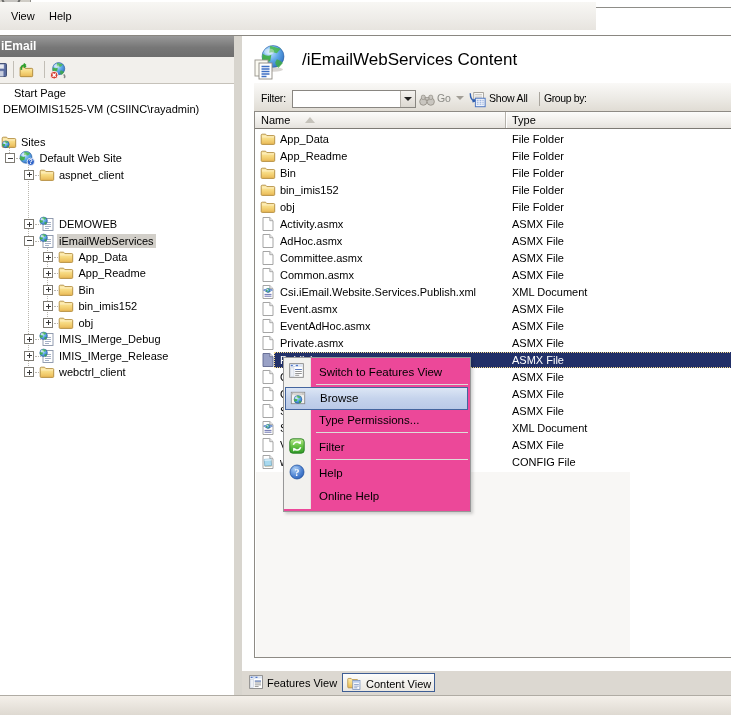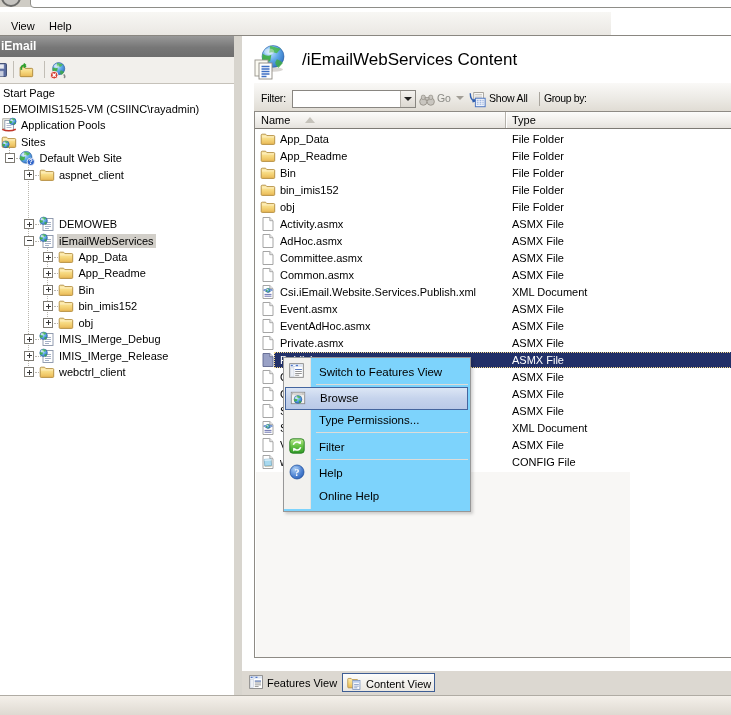--- a/index.html
+++ b/index.html
@@ -3,21 +3,21 @@
 <meta charset="utf-8">
 <style>
   html,body{margin:0;padding:0;}
   body{width:731px;height:715px;overflow:hidden;font-family:"Liberation Sans",sans-serif;font-size:11px;color:#000;background:#fff;}
   #canvas{position:relative;width:731px;height:715px;overflow:hidden;background:#fff;}
   .abs{position:absolute;}
   
   #top-sliver{left:0;top:0;width:731px;height:7px;background:#cfccc5;}
   #addr-bar{left:30px;top:-6px;width:705px;height:12px;background:#fff;border:1px solid #8e8d88;border-radius:0 0 0 4px;}
   #back-circle{left:1px;top:-13px;width:16px;height:16px;border-radius:50%;background:#c6c4c0;border:2px solid #6a6a68;}
-  #menubar{left:0;top:12px;width:596px;height:28px;background:linear-gradient(#f8f7f4,#eeece8 60%,#e7e4df);padding-left:15px;}
+  #menubar{left:0;top:2px;width:596px;height:28px;background:linear-gradient(#f8f7f4,#eeece8 60%,#e7e4df);}
   .menu-item{top:5px;height:18px;line-height:18px;padding:0 4px;}
   #hline35{left:0;top:35px;width:731px;height:1px;background:#8a8781;}
   
   #conn-header{left:0;top:36px;width:234px;height:21px;background:linear-gradient(#999,#777 55%,#6e6e6e);color:#fff;font-weight:bold;font-size:12px;line-height:21px;}
   #conn-header span{position:absolute;left:1px;top:0;}
   #conn-toolbar{left:0;top:57px;width:234px;height:26px;background:#f2f0ec;border-bottom:1px solid #c6c2ba;}
   .tb-sep{position:absolute;top:4px;width:1px;height:17px;background:#c2beb6;}
   #tree-panel{left:0;top:84px;width:234px;height:610px;background:#fff;border-right:1px solid #9b978f;overflow:hidden;}
   .tree-row{position:absolute;height:16px;left:0;width:234px;}
   .tree-label{position:absolute;top:1px;height:14px;line-height:14px;padding:0 2px;}
@@ -50,21 +50,21 @@
   #hdr-div{position:absolute;left:250px;top:0;width:1px;height:16px;background:#b4b1aa;border-right:1px solid #fff;}
   #sort-arrow{position:absolute;left:50px;top:5px;width:0;height:0;border-left:5px solid transparent;border-right:5px solid transparent;border-bottom:6px solid #c5c2ba;}
   #below-rows{position:absolute;left:1px;top:359.5px;width:374px;height:185px;background:#f8f7f5;}
   .lrow{position:absolute;left:0;width:477px;height:17px;}
   .licon{position:absolute;left:5px;top:0;width:16px;height:16px;}
   .lname{position:absolute;left:25px;top:2px;height:13px;line-height:13px;white-space:pre;}
   .ltype{position:absolute;left:257px;top:2px;height:13px;line-height:13px;white-space:pre;}
   .lrow.sel .selbg{position:absolute;left:19px;top:0;width:458px;height:16px;background:#223068;outline:1px dotted #f3d98b;outline-offset:-1px;}
   .lrow.sel .lname,.lrow.sel .ltype{color:#fff;}
   
-  #ctx-menu{left:283px;top:357px;width:186px;height:153px;background:#7dd3fc;border:1px solid #979797;box-shadow:2px 2px 3px rgba(0,0,0,0.18);}
+  #ctx-menu{left:283px;top:357px;width:186px;height:153px;background:#ec4899;border:1px solid #979797;box-shadow:2px 2px 3px rgba(0,0,0,0.18);}
   #ctx-gutter{position:absolute;left:0;top:0;width:26px;height:151px;background:#f2f1ee;border-right:1px solid #e6e4e0;}
   .mi{position:absolute;left:1px;width:183px;height:23px;}
   .mi .mlabel{position:absolute;left:34px;top:5px;height:14px;line-height:14px;font-size:11.5px;white-space:pre;}
   .mi .micon{position:absolute;left:4px;top:3px;width:16px;height:16px;}
   .mi.hl{height:21px;border:1px solid #44659e;width:181px;background:linear-gradient(#dce6f5,#c5d3ec 50%,#b9c9e7);}
   .mi.hl .mlabel{top:3px;}
   .mi.hl .micon{top:2px;}
   .msep{position:absolute;left:32px;width:152px;height:1px;background:#dedcd8;}
   
   #tab-band{left:242px;top:671px;width:489px;height:24px;background:#dcd8d1;}
@@ -115,38 +115,24 @@
           <path d="M13 12 q1.8 1.6 0.4 3" stroke="#8a8a8a" stroke-width="1.4" fill="none"></path>
           <circle cx="4.6" cy="12.6" r="3.4" fill="#d23b2f" stroke="#fff" stroke-width="0.8"></circle>
           <path d="M3.2 11.2 L6 14 M6 11.2 L3.2 14" stroke="#fff" stroke-width="1.2"></path>
         </svg></span>
   </div>
   <div class="abs" id="tree-panel">
       <div class="dotv" style="left:9px;top:62.849999999999994px;height:10px"></div>
       <div class="dotv" style="left:28px;top:80.3px;height:207.85px"></div>
       <div class="dotv" style="left:47px;top:162.54999999999998px;height:74.25px"></div>
       <div class="tree-row" style="top:0.5px">
-        <span class="tree-label" style="left:1px">Start Page</span>
+        <span class="tree-label" style="left:12px">Start Page</span>
       </div>
       <div class="tree-row" style="top:16.95px">
         <span class="tree-label" style="left:1px">DEMOIMIS1525-VM (CSIINC\rayadmin)</span>
-      </div>
-      <div class="tree-row" style="top:33.4px">
-        <span class="ticon" style="left:1px"><svg width="16" height="16" viewBox="0 0 16 16">
-            <rect x="1.8" y="1.8" width="8" height="10" fill="#fdfdf4" stroke="#98948c" stroke-width="0.8"></rect>
-            <rect x="3.8" y="3.4" width="8.6" height="10.2" fill="#fff" stroke="#8893a8" stroke-width="0.9"></rect>
-            <path d="M5.5 6.5 h5 M5.5 8.5 h5 M5.5 10.5 h5" stroke="#9aa7c0" stroke-width="0.8"></path>
-            <circle cx="11.8" cy="4.4" r="3.3" fill="url(#gGlobe)" stroke="#1a4c94" stroke-width="0.5"></circle>
-            <path d="M8.665000000000001 3.575 q1.4849999999999999 0.9899999999999999 2.64 0.33 l-0.33 1.815 q-1.4849999999999999 0.825 -2.4749999999999996 0 z" fill="#3fae3f" opacity="0.9"></path>
-            <path d="M10.975000000000001 1.1660000000000004 q1.9799999999999998 0.594 3.135 0.924 l-1.1549999999999998 1.32 q-1.4849999999999999 -0.49499999999999994 -2.3099999999999996 -0.165 z" fill="#49b849" opacity="0.85"></path>
-            <path d="M12.955 5.2250000000000005 q1.1549999999999998 0.33 1.815 1.1549999999999998 l-1.32 1.4849999999999999 q-0.9899999999999999 -0.825 -0.9899999999999999 -1.65 z" fill="#3fae3f" opacity="0.8"></path>
-            <ellipse cx="10.645000000000001" cy="2.9150000000000005" rx="1.4849999999999999" ry="0.924" fill="#fff" opacity="0.35"></ellipse>
-            <path d="M1.2 12.4 Q8 15.4 14.8 12.2" stroke="#c23527" stroke-width="1.5" fill="none"></path>
-          </svg></span>
-        <span class="tree-label" style="left:19px">Application Pools</span>
       </div>
       <div class="tree-row" style="top:49.849999999999994px">
         <span class="ticon" style="left:1px"><svg width="16" height="16" viewBox="0 0 16 16">
             <path d="M1.2 4.2 Q1.2 3.2 2.2 3.2 L5.6 3.2 L6.9 4.6 L13.8 4.6 Q14.7 4.6 14.7 5.5 L14.7 12.5 Q14.7 13.4 13.8 13.4 L2.2 13.4 Q1.2 13.4 1.2 12.5 Z" fill="url(#gFold)" stroke="#b08a3c" stroke-width="0.9"></path>
             <path d="M1.9 5.9 L14 5.9" stroke="#fff3cd" stroke-width="1" opacity="0.8"></path>
             <circle cx="4.8" cy="10.3" r="3.4" fill="url(#gGlobe)" stroke="#1a4c94" stroke-width="0.5"></circle>
             <path d="M1.5699999999999998 9.450000000000001 q1.53 1.02 2.72 0.34 l-0.34 1.87 q-1.53 0.85 -2.55 0 z" fill="#3fae3f" opacity="0.9"></path>
             <path d="M3.9499999999999997 6.968000000000001 q2.04 0.612 3.23 0.9520000000000001 l-1.19 1.36 q-1.53 -0.51 -2.38 -0.17 z" fill="#49b849" opacity="0.85"></path>
             <path d="M5.99 11.15 q1.19 0.34 1.87 1.19 l-1.36 1.53 q-1.02 -0.85 -1.02 -1.7 z" fill="#3fae3f" opacity="0.8"></path>
             <ellipse cx="3.61" cy="8.770000000000001" rx="1.53" ry="0.9520000000000001" fill="#fff" opacity="0.35"></ellipse>

